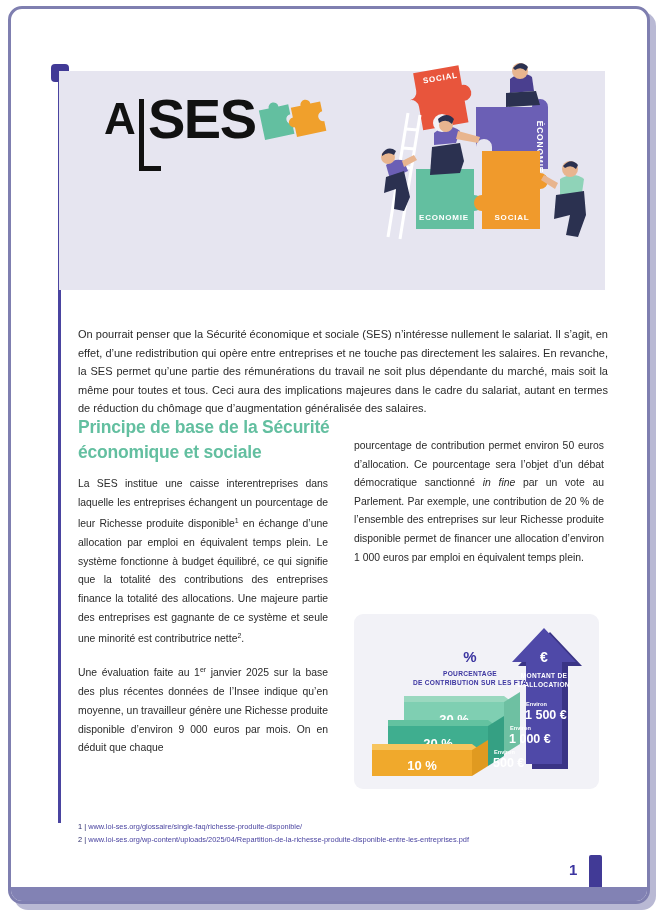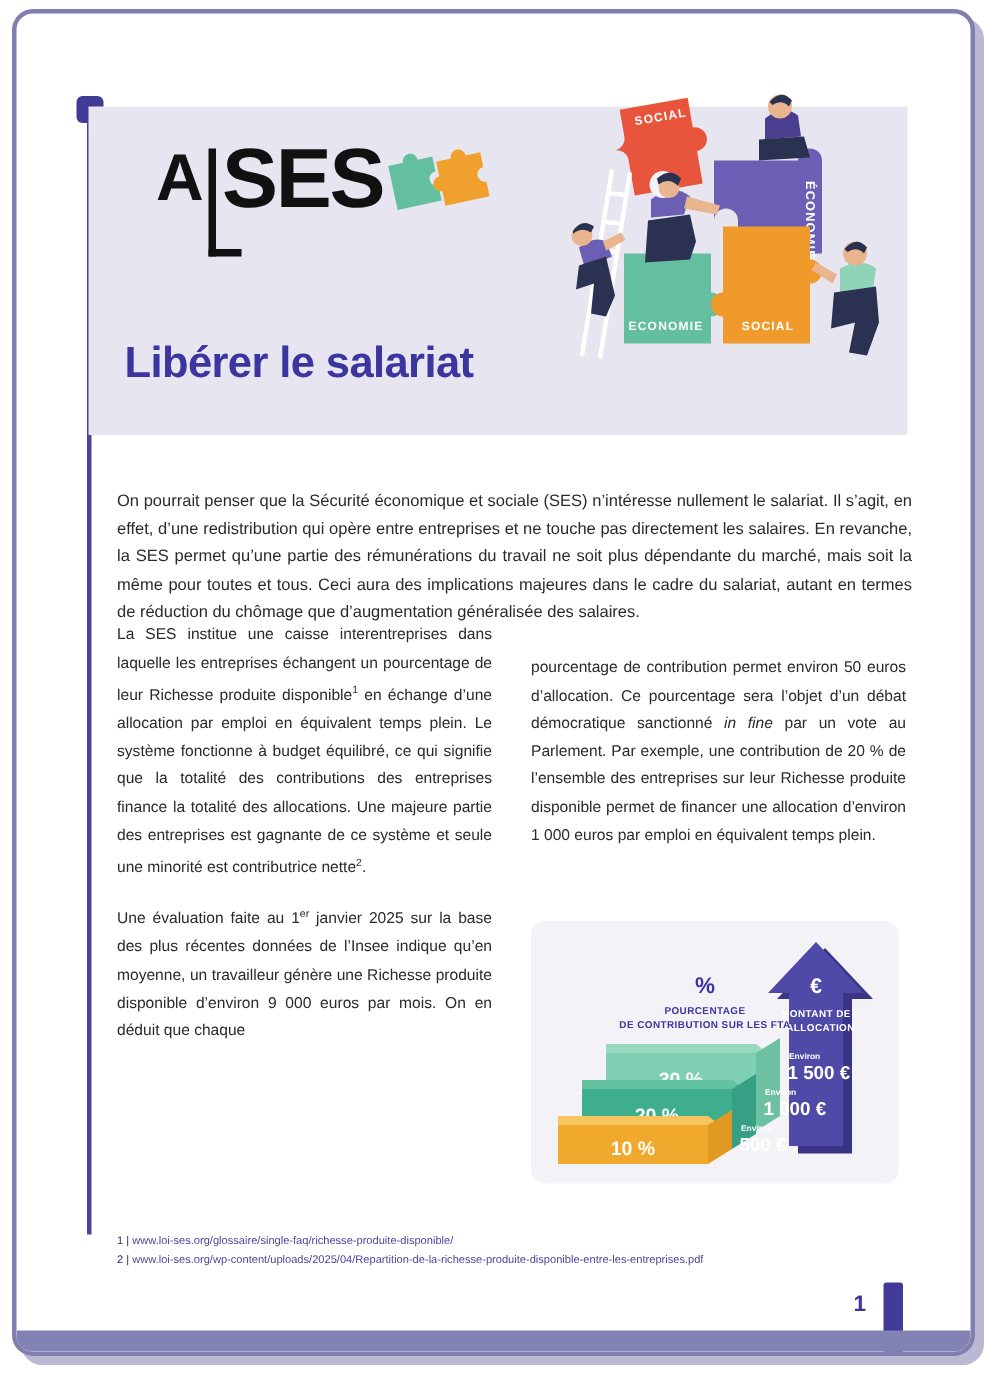--- a/index.html
+++ b/index.html
@@ -311,26 +311,26 @@
 
       <g>
         <path d="M186 128 q14 -8 24 0 l-2 14 -22 2 z" fill="#8fd3b8"></path>
         <path d="M182 144 l28 -4 2 24 -8 22 -12 -2 4 -20 -16 4 z" fill="#2b3150"></path>
         <circle cx="196" cy="118" r="8" fill="#e8b58f"></circle>
         <path d="M189 115 q8 -9 15 -1 l-2 4 q-5 -5 -11 -1 z" fill="#2b3150"></path>
         <path d="M184 132 l-14 -8 -3 5 14 9 z" fill="#e8b58f"></path>
       </g>
     </svg>
 
-    <div class="doc-title">Libérer le salariat</div>
   </div>
 
   <div class="intro">On pourrait penser que la Sécurité économique et sociale (SES) n’intéresse nullement le salariat. Il s’agit, en effet, d’une redistribution qui opère entre entreprises et ne touche pas directement les salaires. En revanche, la SES permet qu’une partie des rémunérations du travail ne soit plus dépendante du marché, mais soit la même pour toutes et tous. Ceci aura des implications majeures dans le cadre du salariat, autant en termes de réduction du chômage que d’augmentation généralisée des salaires.</div>
 
   <div class="col-left">
+    <h2 class="sec-head">Principe de base de la Sécurité économique et sociale</h2>
 
     <p class="para">
       <span>La SES institue une caisse interentreprises dans laquelle les entreprises échangent un pourcentage de leur Richesse produite disponible</span><sup>1</sup><span> en échange d’une allocation par emploi en équivalent temps plein. Le système fonctionne à budget équilibré, ce qui signifie que la totalité des contributions des entreprises finance la totalité des allocations. Une majeure partie des entreprises est gagnante de ce système et seule une minorité est contributrice nette</span><sup>2</sup><span>.</span>
     </p>
 
     <p class="para">
       <span>Une évaluation faite au 1</span><sup>er</sup><span> janvier 2025 sur la base des plus récentes données de l’Insee indique qu’en moyenne, un travailleur génère une Richesse produite disponible d’environ 9 000 euros par mois. On en déduit que chaque</span>
     </p>
   </div>
 

